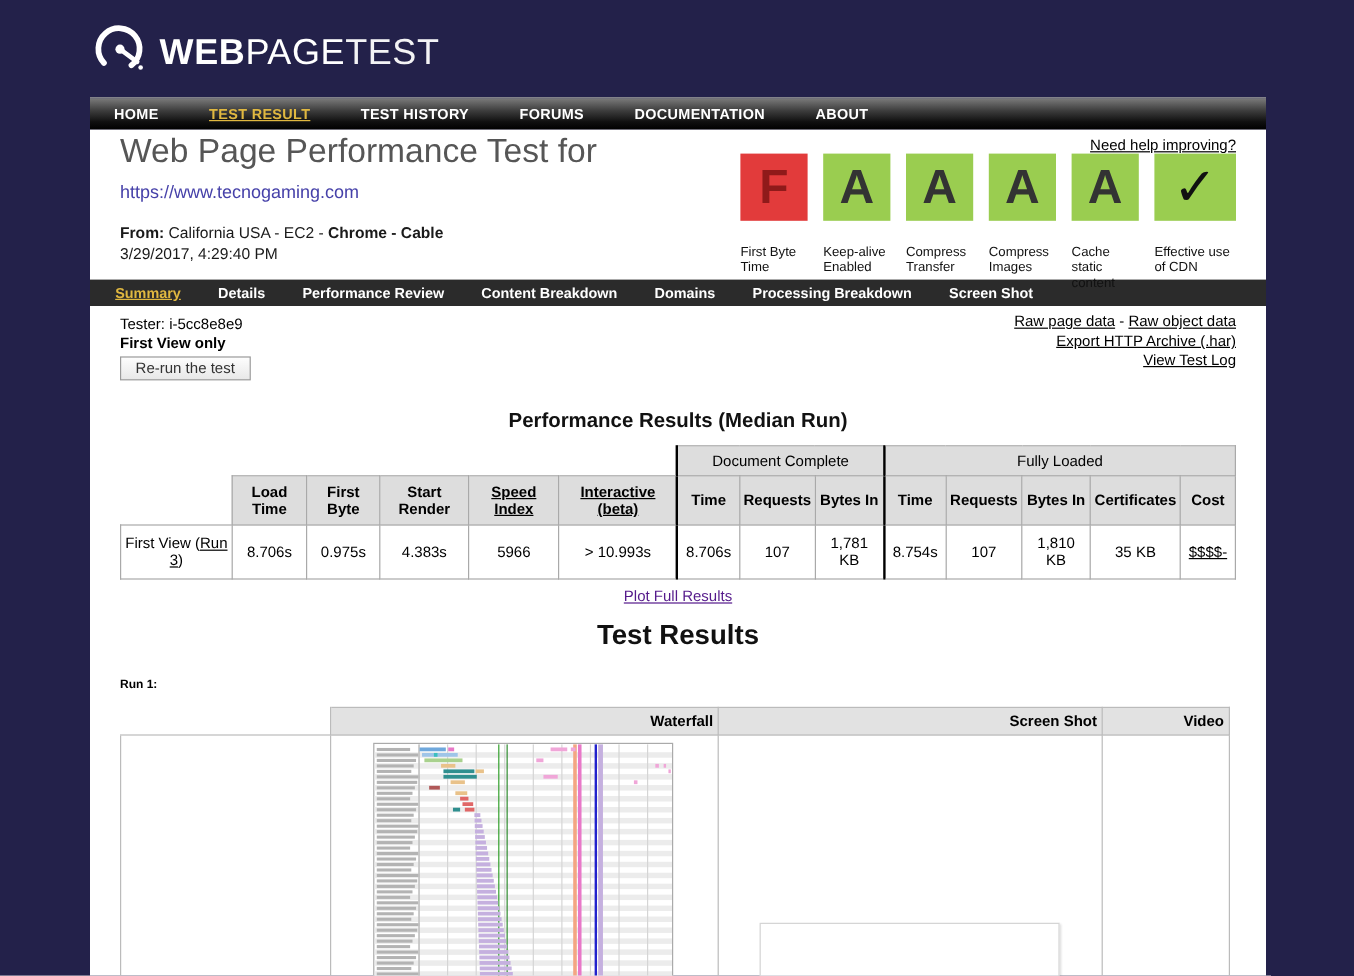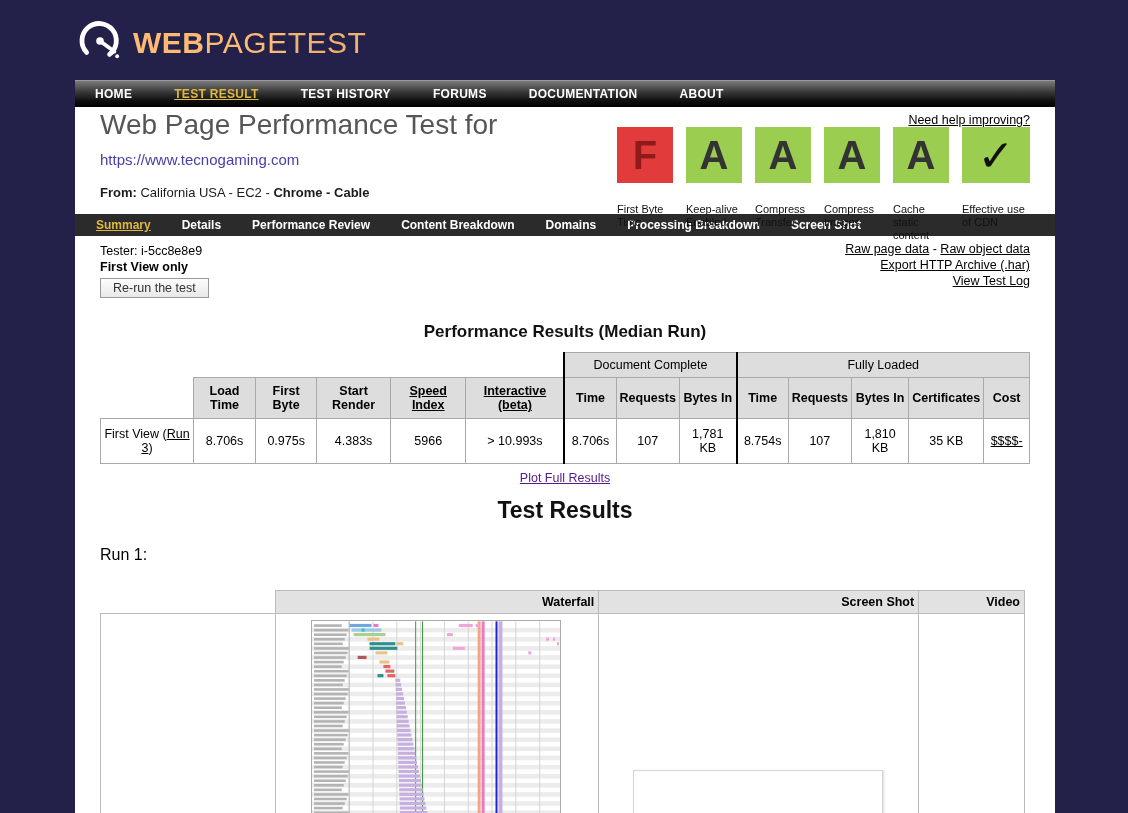--- a/index.html
+++ b/index.html
@@ -3,21 +3,21 @@
 <meta charset="utf-8">
 <style>
   * { margin:0; padding:0; box-sizing:border-box; }
   html,body { width:1128px; height:813px; overflow:hidden; }
   body { background:#23214A; font-family:"Liberation Sans", sans-serif; }
   .page { margin-left:75px; width:980px; }
 
   
   .top { padding:20px 0 14px 2px; }
   .logo { display:flex; align-items:center; gap:10px; }
-  .logo-text { color:#fdba74; font-size:30px; letter-spacing:0.5px; }
+  .logo-text { color:#ffffff; font-size:30px; letter-spacing:0.5px; }
   .logo-text .w { font-weight:700; }
   .logo-text .p { font-weight:400; }
   .logo-text .t { font-weight:400; opacity:0.95; }
 
   
   .navbar { height:27px; background:linear-gradient(#7a7a7a 0%, #3c3c3c 40%, #101010 75%, #000 100%);
             display:flex; align-items:center; gap:42px; padding-left:20px; border-top:1px solid #999; }
   .navbar a { color:#fff; font-size:12px; font-weight:700; text-decoration:none; letter-spacing:0.3px; }
   .navbar a.active { color:#E0B840; text-decoration:underline; }
 
@@ -65,21 +65,21 @@
   table.results .grp { background:#ddd; font-weight:400; padding:5px 4px; }
   table.results th { background:#ddd; font-weight:700; padding:6px 3px; }
   table.results td.val { background:#fff; padding:8px 3px; }
   .bl-thick { border-left:2px solid #000 !important; }
   table.results a { color:#000; text-decoration:underline; }
   .plot-link-wrap { text-align:center; margin-top:7px; font-size:12.5px; }
   .plot-link-wrap a { color:#551A8B; text-decoration:underline; }
 
   
   .tr-heading { text-align:center; font-size:23px; font-weight:700; color:#111; margin:12px 0 22px 0; }
-  .run-label { font-size:16px; font-weight:400; margin-bottom:26px; }
+  .run-label { font-size:10px; font-weight:700; margin-bottom:13px; }
   table.runs { border-collapse:collapse; width:925px; font-size:12.5px; margin-left:0; }
   table.runs th { background:#e2e2e2; border:1px solid #bbb; font-weight:700; padding:4px;text-align:right; }
   table.runs td { border:1px solid #bbb; vertical-align:top; }
   table.runs .corner { border:none; background:none; border-right:1px solid #bbb; border-bottom:1px solid #bbb; }
   td.row-head { border:1px solid #bbb; }
   .tall-row td { height:500px; }
 
   .wf-thumb { margin:6px 0 0 35px; width:250px; height:330px; border:1px solid #aaa; background:#fff; display:block; }
   .ss-cell-inner { margin:156px 0 0 34px; width:250px; height:80px; background:#fff;
                    border:1px solid #d5d5d5; position:relative; box-shadow:1px 1px 2px rgba(0,0,0,0.15); }
@@ -113,20 +113,21 @@
   </div>
 
   <div class="content">
 
     <a href="#" class="help-link">Need help improving?</a>
 
     <div class="title-block">
       <h1 class="page-title">Web Page Performance Test for</h1>
       <a href="#" class="test-url">https://www.tecnogaming.com</a>
       <div class="from-line"><b>From:</b><span> California USA - EC2 - </span><b>Chrome - Cable</b></div>
+      <div class="date-line">3/29/2017, 4:29:40 PM</div>
     </div>
 
     <div class="grades">
       <div class="grade">
         <div class="grade-box f" style="background: rgb(226, 59, 59);">F</div>
         <div class="grade-label">First Byte Time</div>
       </div>
       <div class="grade">
         <div class="grade-box" style="background: rgb(154, 205, 80);">A</div>
         <div class="grade-label">Keep-alive Enabled</div>

